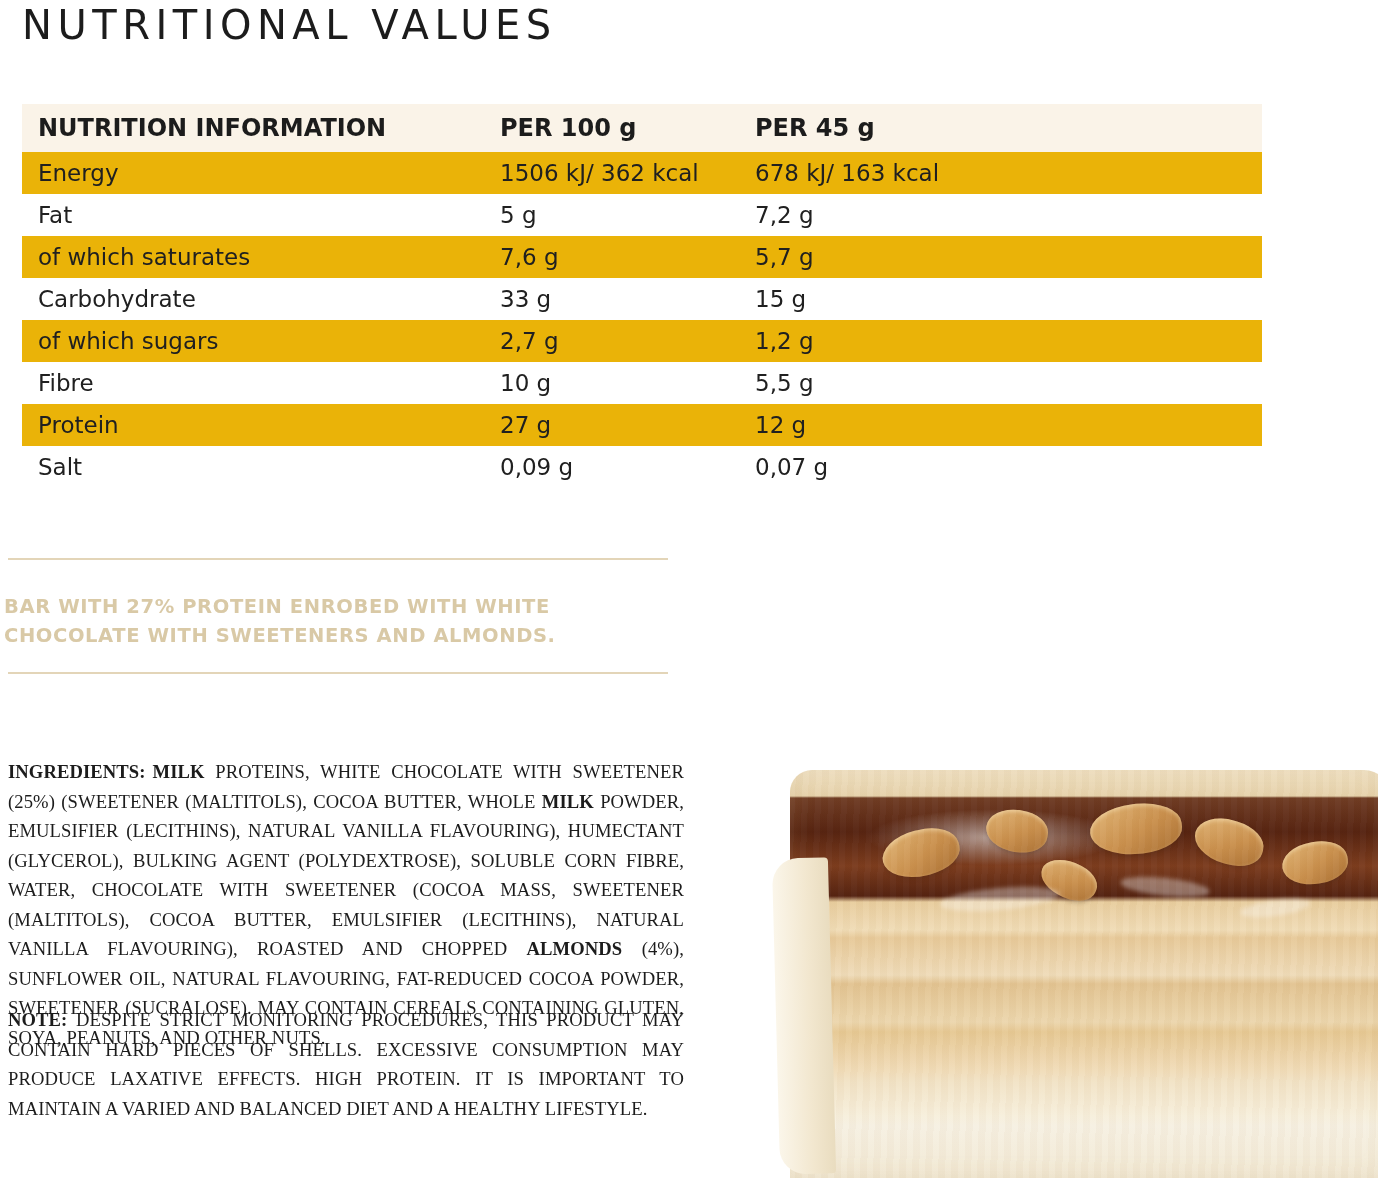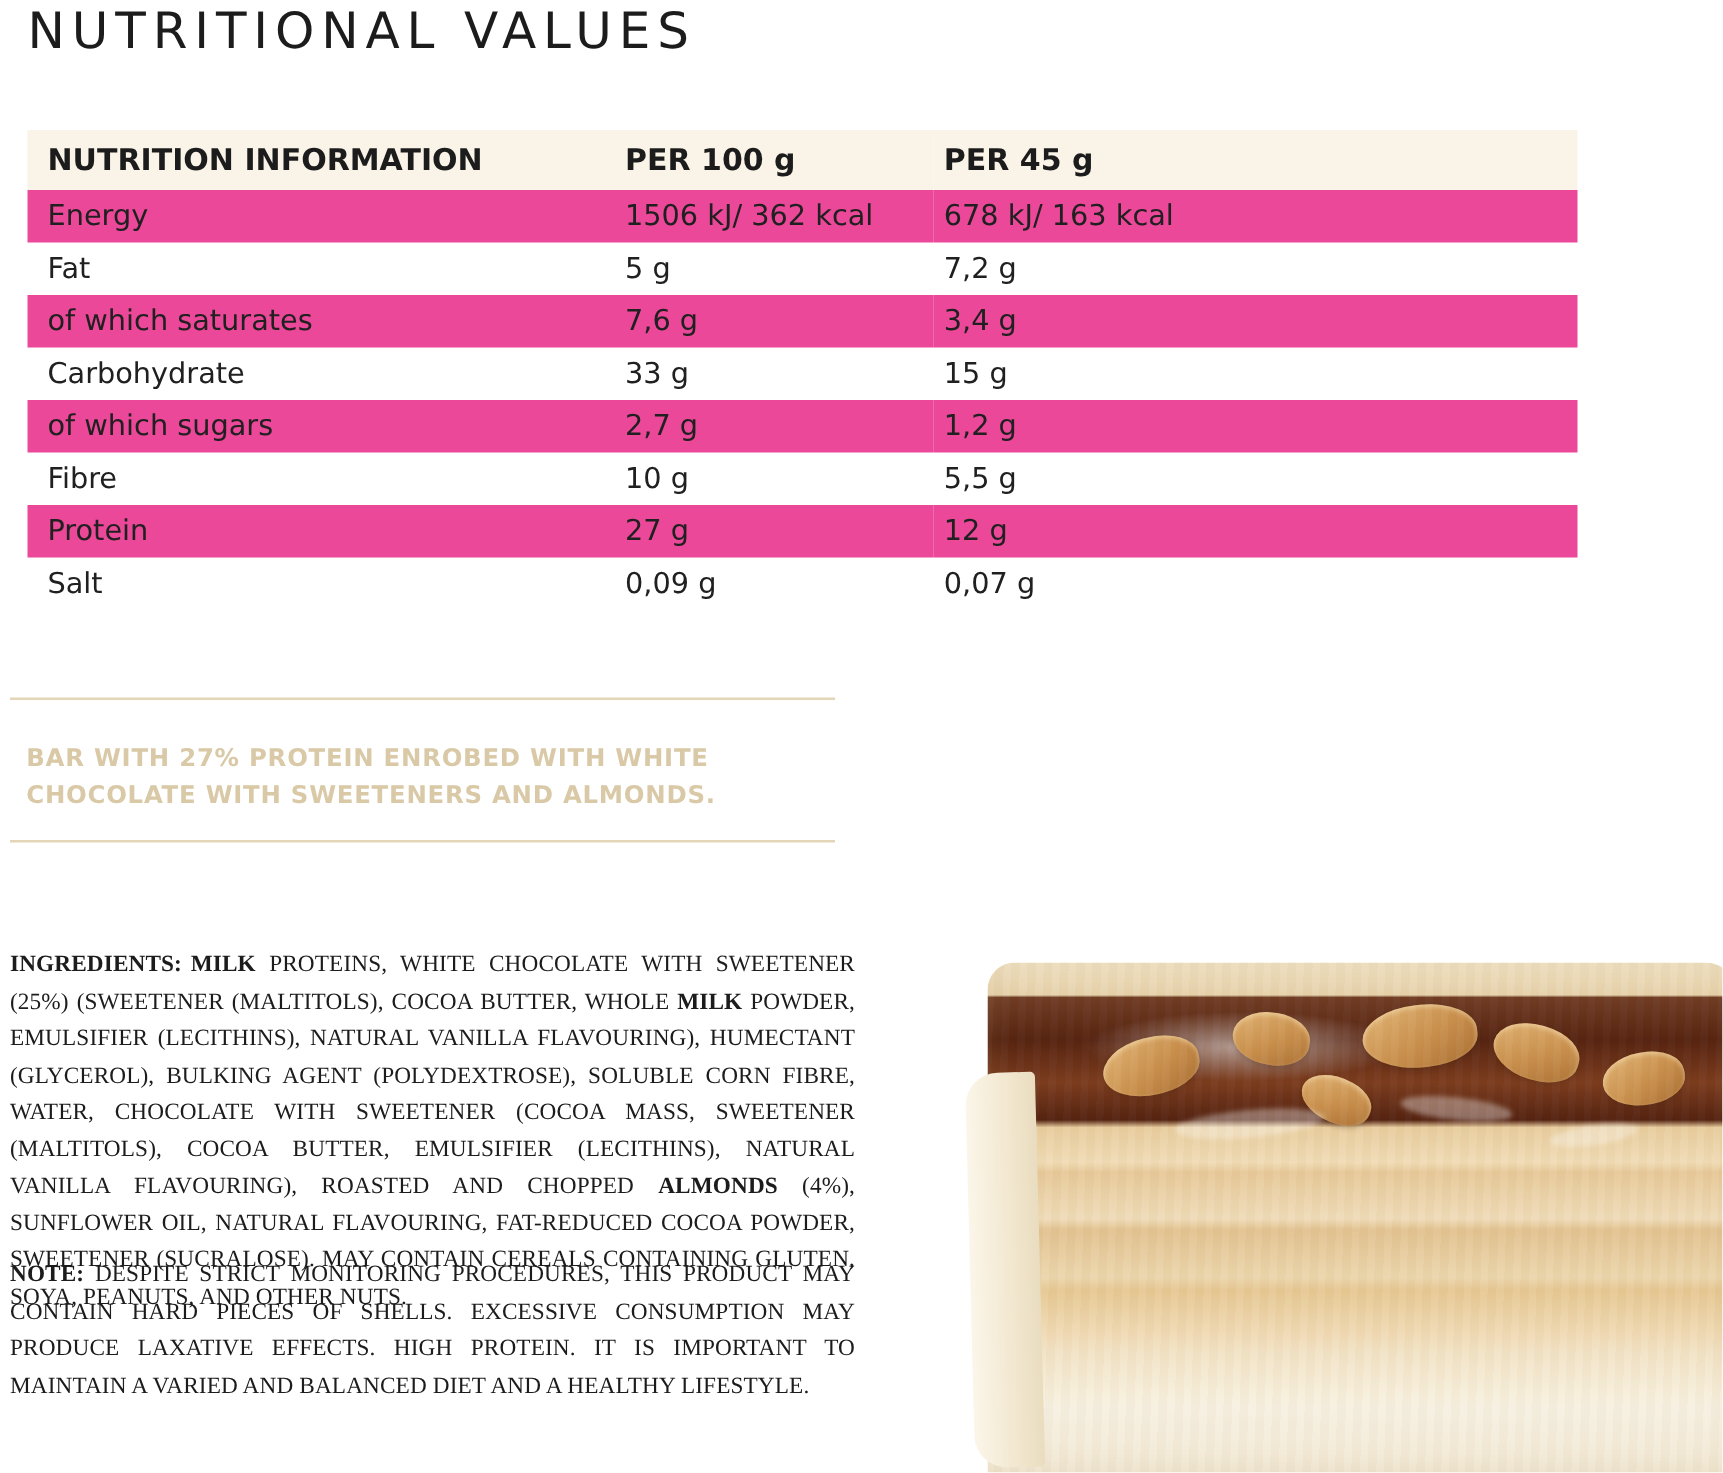--- a/index.html
+++ b/index.html
@@ -55,21 +55,21 @@
     color: #1c1c1c;
     font-family: "DejaVu Sans", sans-serif;
     letter-spacing: 0px;
     margin-top: 12px;
   }
   .nutrition-table thead th.col-label { padding-left: 16px; }
   .nutrition-table thead th.col-a { padding-left: 8px; }
   .nutrition-table thead th.col-b { padding-left: 8px; }
 
   .nutrition-table tbody tr { height: 42px; }
-  .nutrition-table tbody tr.shaded { background: #ec4899; }
+  .nutrition-table tbody tr.shaded { background: #eab308; }
   .nutrition-table tbody td {
     font-size: 23px;
     font-weight: 400;
     color: #202020;
     font-family: "DejaVu Sans", sans-serif;
   }
   .nutrition-table tbody td.col-label { padding-left: 16px; }
   .nutrition-table tbody td.col-a { padding-left: 8px; }
   .nutrition-table tbody td.col-b { padding-left: 8px; }
 
@@ -79,21 +79,21 @@
     left: 8px;
     width: 660px;
     height: 2px;
     background: #e3d5b8;
   }
   .rule-top { top: 558px; }
   .rule-bottom { top: 672px; }
 
   .claim {
     position: absolute;
-    left: 21px;
+    left: 4px;
     top: 592px;
     width: 680px;
     font-family: "DejaVu Sans", sans-serif;
     font-size: 19.5px;
     font-weight: bold;
     letter-spacing: 0.6px;
     line-height: 29px;
     color: #d9c9a6;
     text-transform: uppercase;
   }
@@ -207,21 +207,21 @@
       <td class="col-b">678 kJ/ 163 kcal</td>
     </tr>
     <tr>
       <td class="col-label">Fat</td>
       <td class="col-a">5 g</td>
       <td class="col-b">7,2 g</td>
     </tr>
     <tr class="shaded">
       <td class="col-label">of which saturates</td>
       <td class="col-a">7,6 g</td>
-      <td class="col-b">3,4 g</td>
+      <td class="col-b">5,7 g</td>
     </tr>
     <tr>
       <td class="col-label">Carbohydrate</td>
       <td class="col-a">33 g</td>
       <td class="col-b">15 g</td>
     </tr>
     <tr class="shaded">
       <td class="col-label">of which sugars</td>
       <td class="col-a">2,7 g</td>
       <td class="col-b">1,2 g</td>

